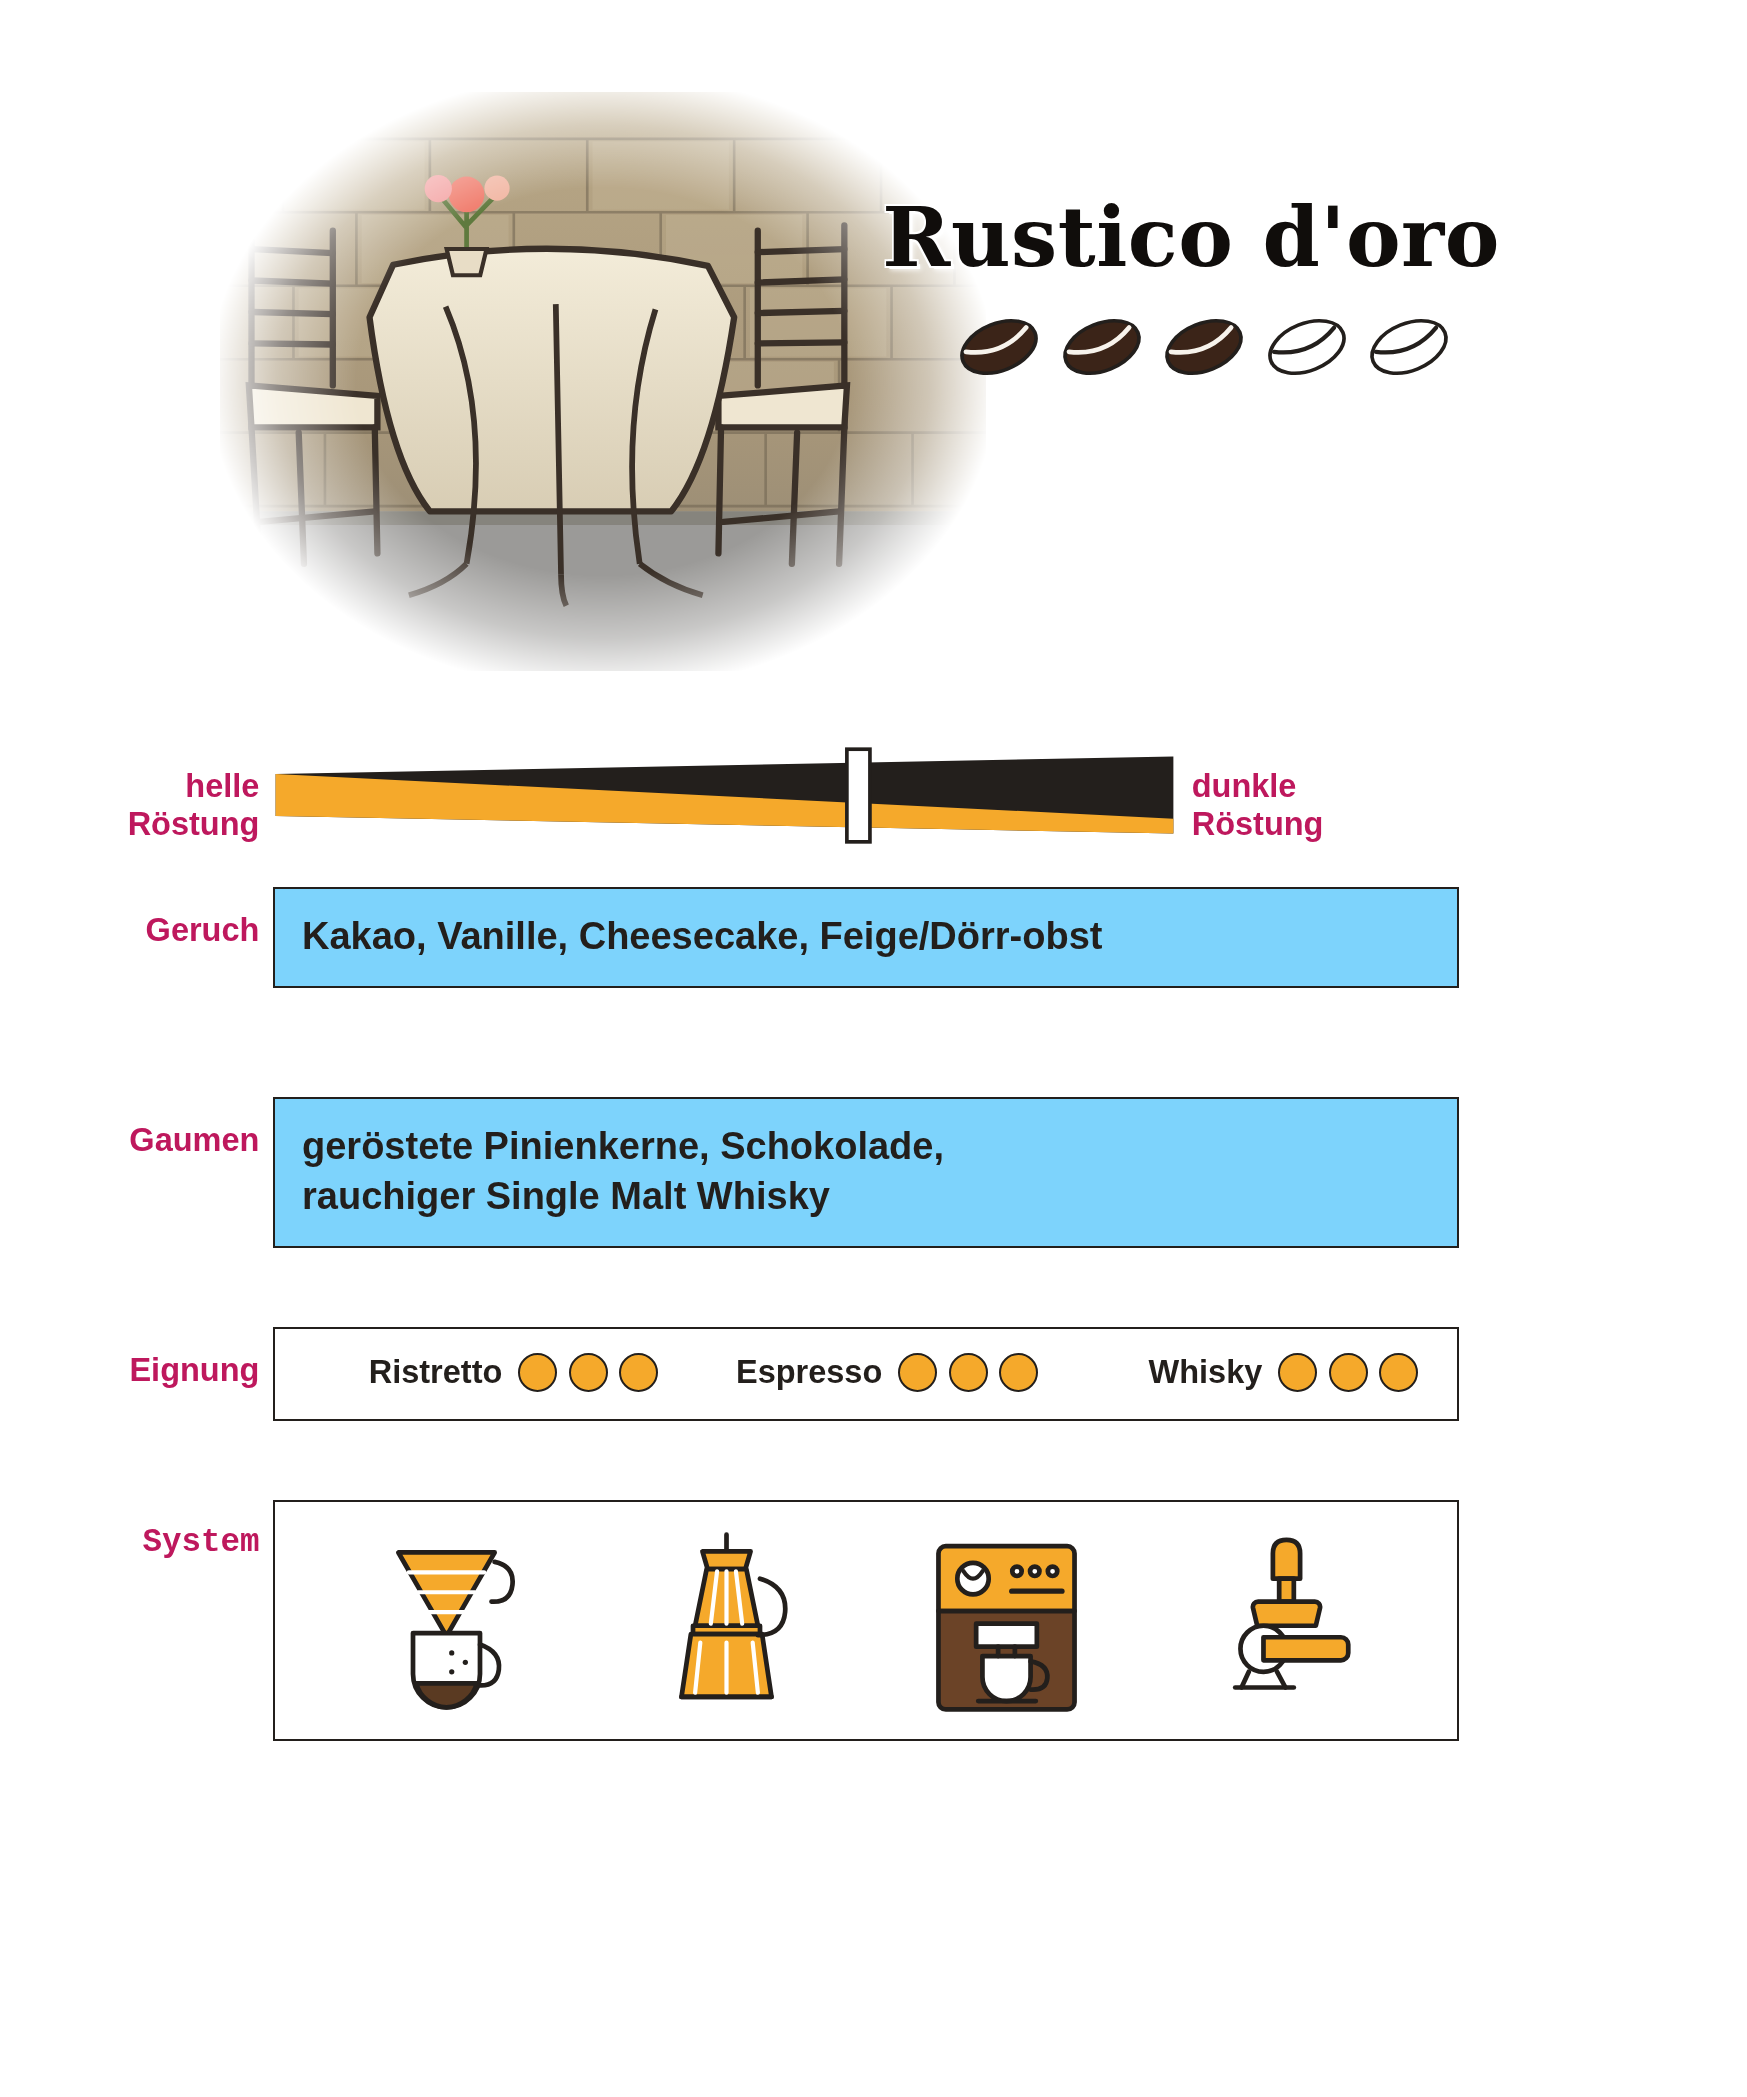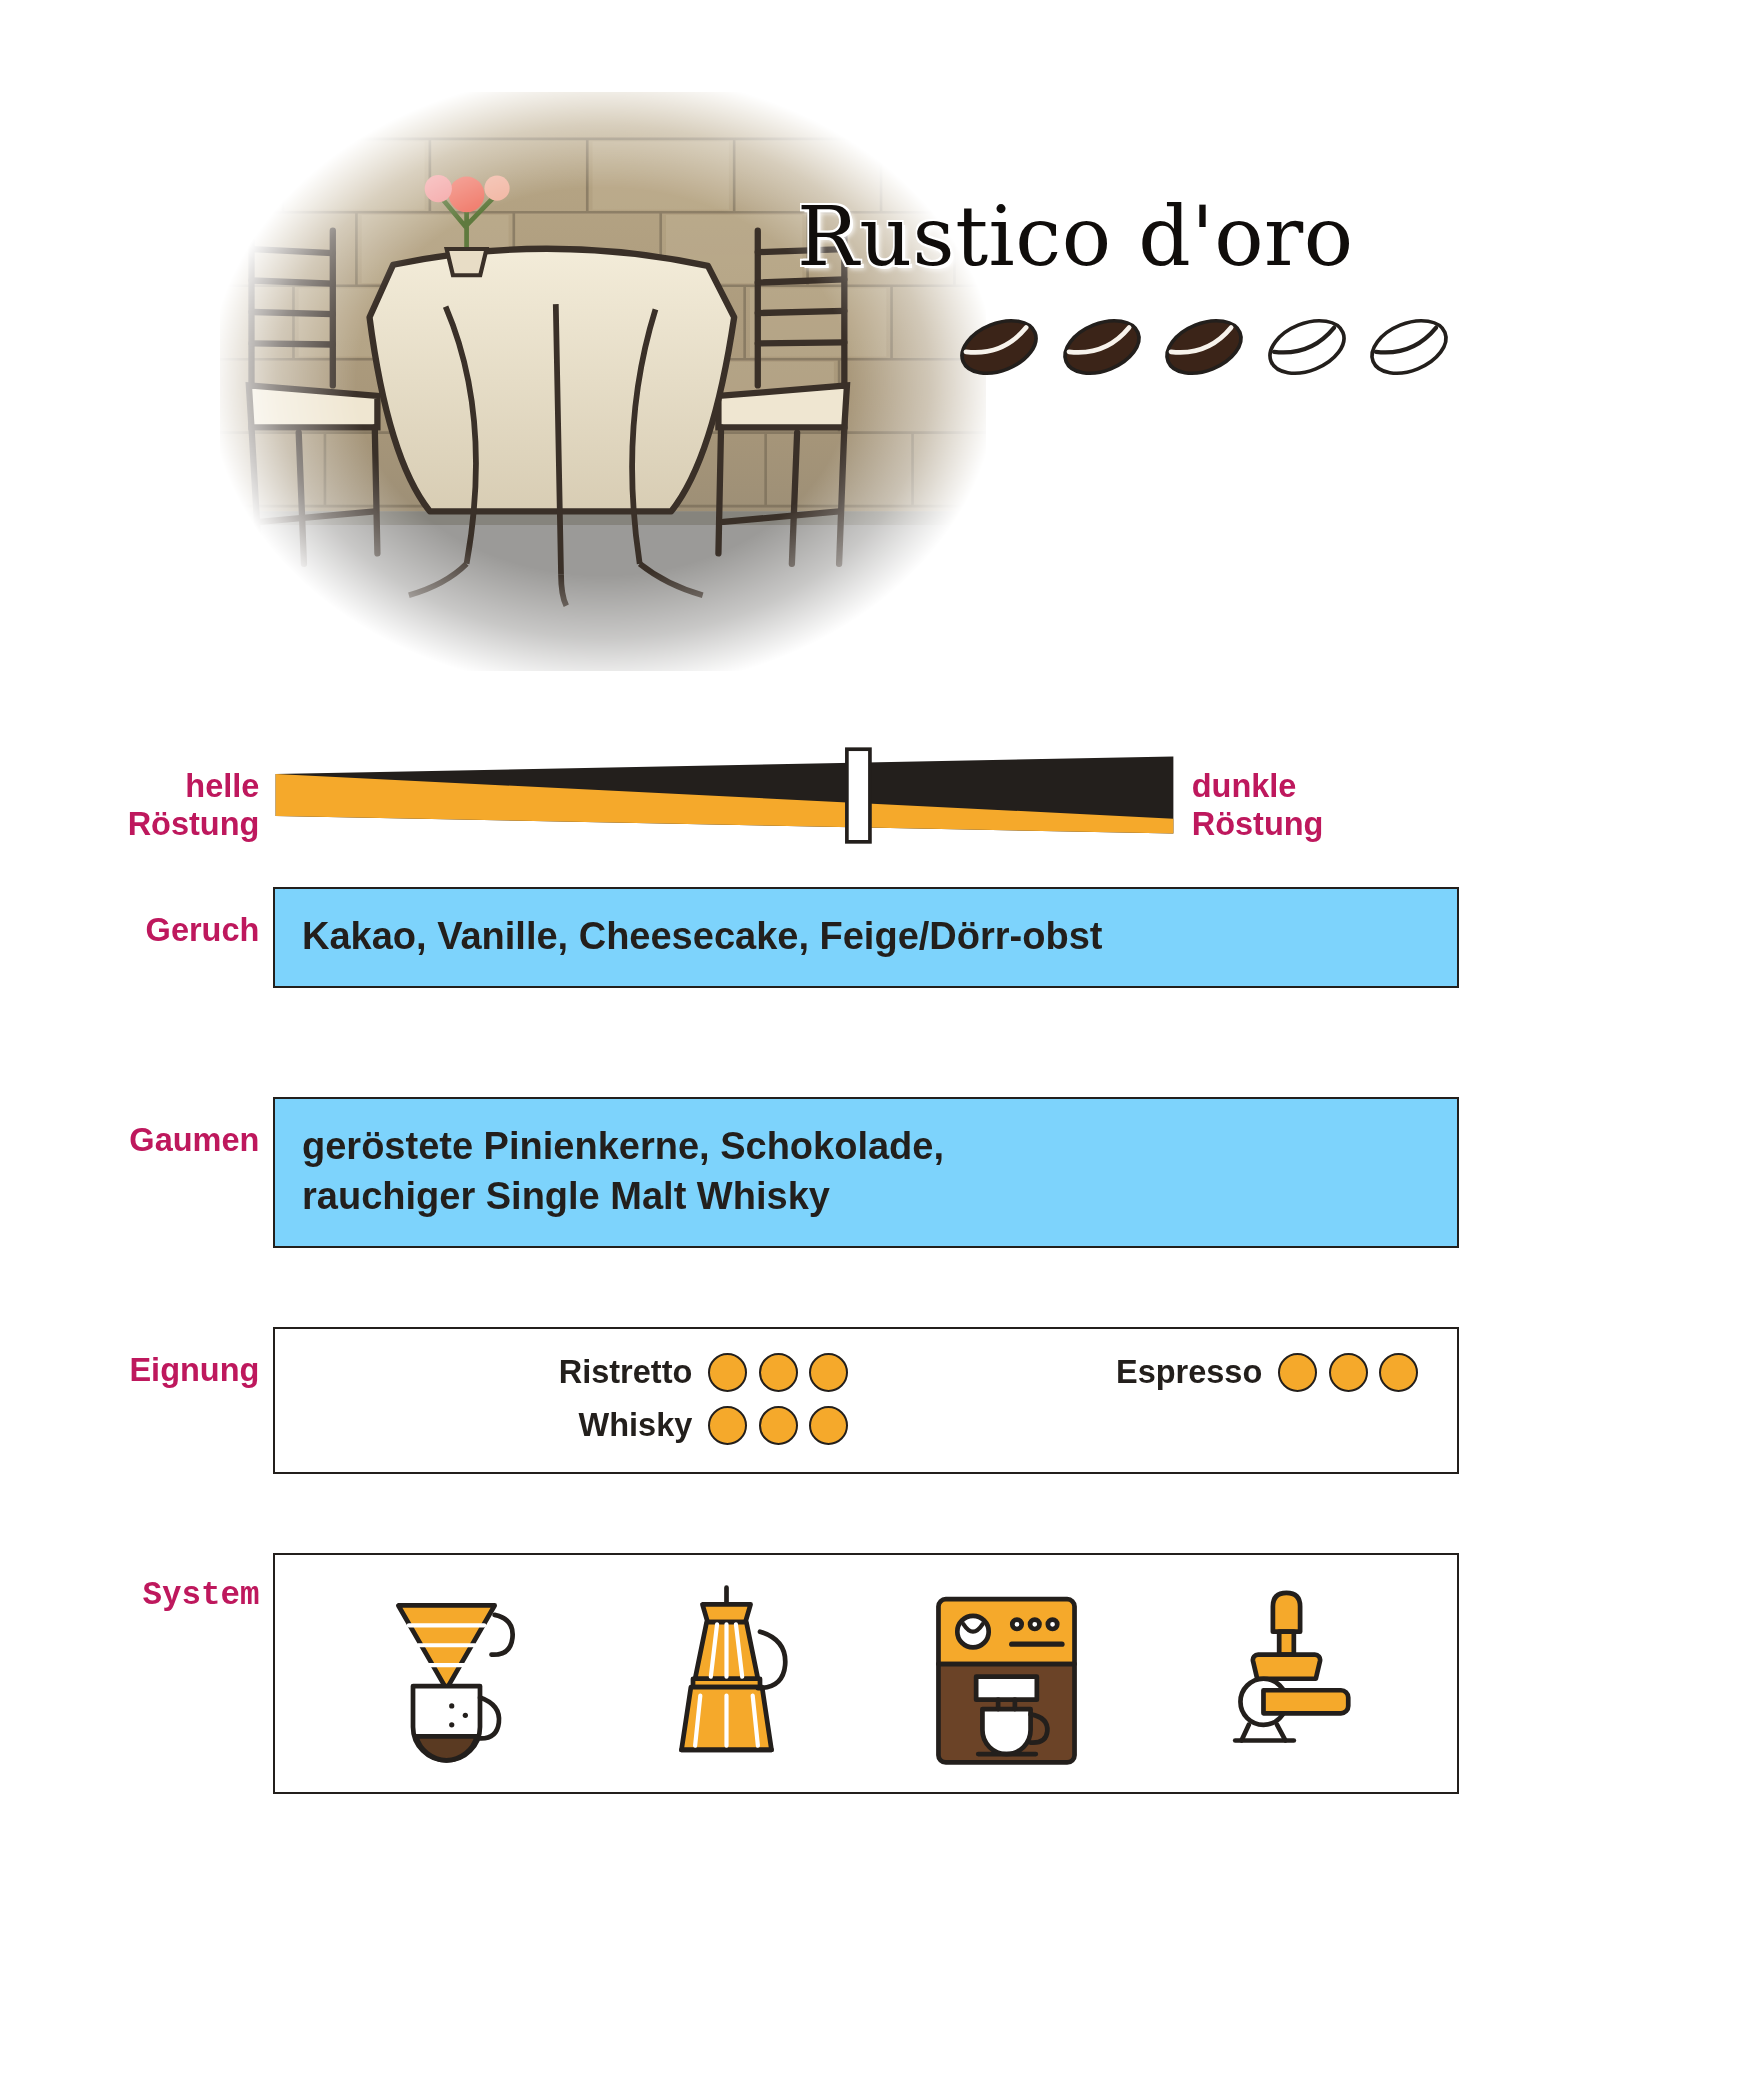--- a/index.html
+++ b/index.html
@@ -34,23 +34,23 @@
     -webkit-mask-image: radial-gradient(ellipse 52% 54% at 50% 50%, #000 62%, rgba(0,0,0,0.55) 82%, rgba(0,0,0,0) 99%);
     mask-image: radial-gradient(ellipse 52% 54% at 50% 50%, #000 62%, rgba(0,0,0,0.55) 82%, rgba(0,0,0,0) 99%);
   }
   .photo svg { display:block; width:100%; height:100%; }
 
   .brand-title {
     position: absolute;
     left: 797px;
     top: 189px;
     width: 703px;
-    text-align: left;
+    text-align: right;
     font-family: "DejaVu Serif", serif;
-    font-weight: 400;
+    font-weight: 700;
     font-size: 82px;
     letter-spacing: 0.5px;
     color: #100d0b;
     text-shadow:
         3.1px 3.1px 0 #ffffff,
        -1.6px -1.6px 0 #ffffff,
         1.6px -1.6px 0 #ffffff,
        -1.6px  1.6px 0 #ffffff,
         4.2px 4.2px 5.2px rgba(255,255,255,0.9);
     white-space: nowrap;
@@ -130,22 +130,22 @@
   .eignung-row .row-label { padding-top: 24px; }
   .wbox {
     width: 1186px;
     box-sizing: border-box;
     background: #ffffff;
     border: 2.6px solid #231f1c;
     padding: 24px 21px 27px 21px;
   }
   .suit-grid {
     display: grid;
-    grid-template-columns: 1fr 1fr;
-    row-gap: 14px;
+    grid-template-columns: 1fr 1fr 1fr;
+    row-gap: 27px;
   }
   .suit-cell {
     display: flex;
     align-items: center;
     justify-content: flex-end;
     gap: 15.7px;
     padding-right: 18px;
   }
   .suit-name {
     font-weight: 700;

